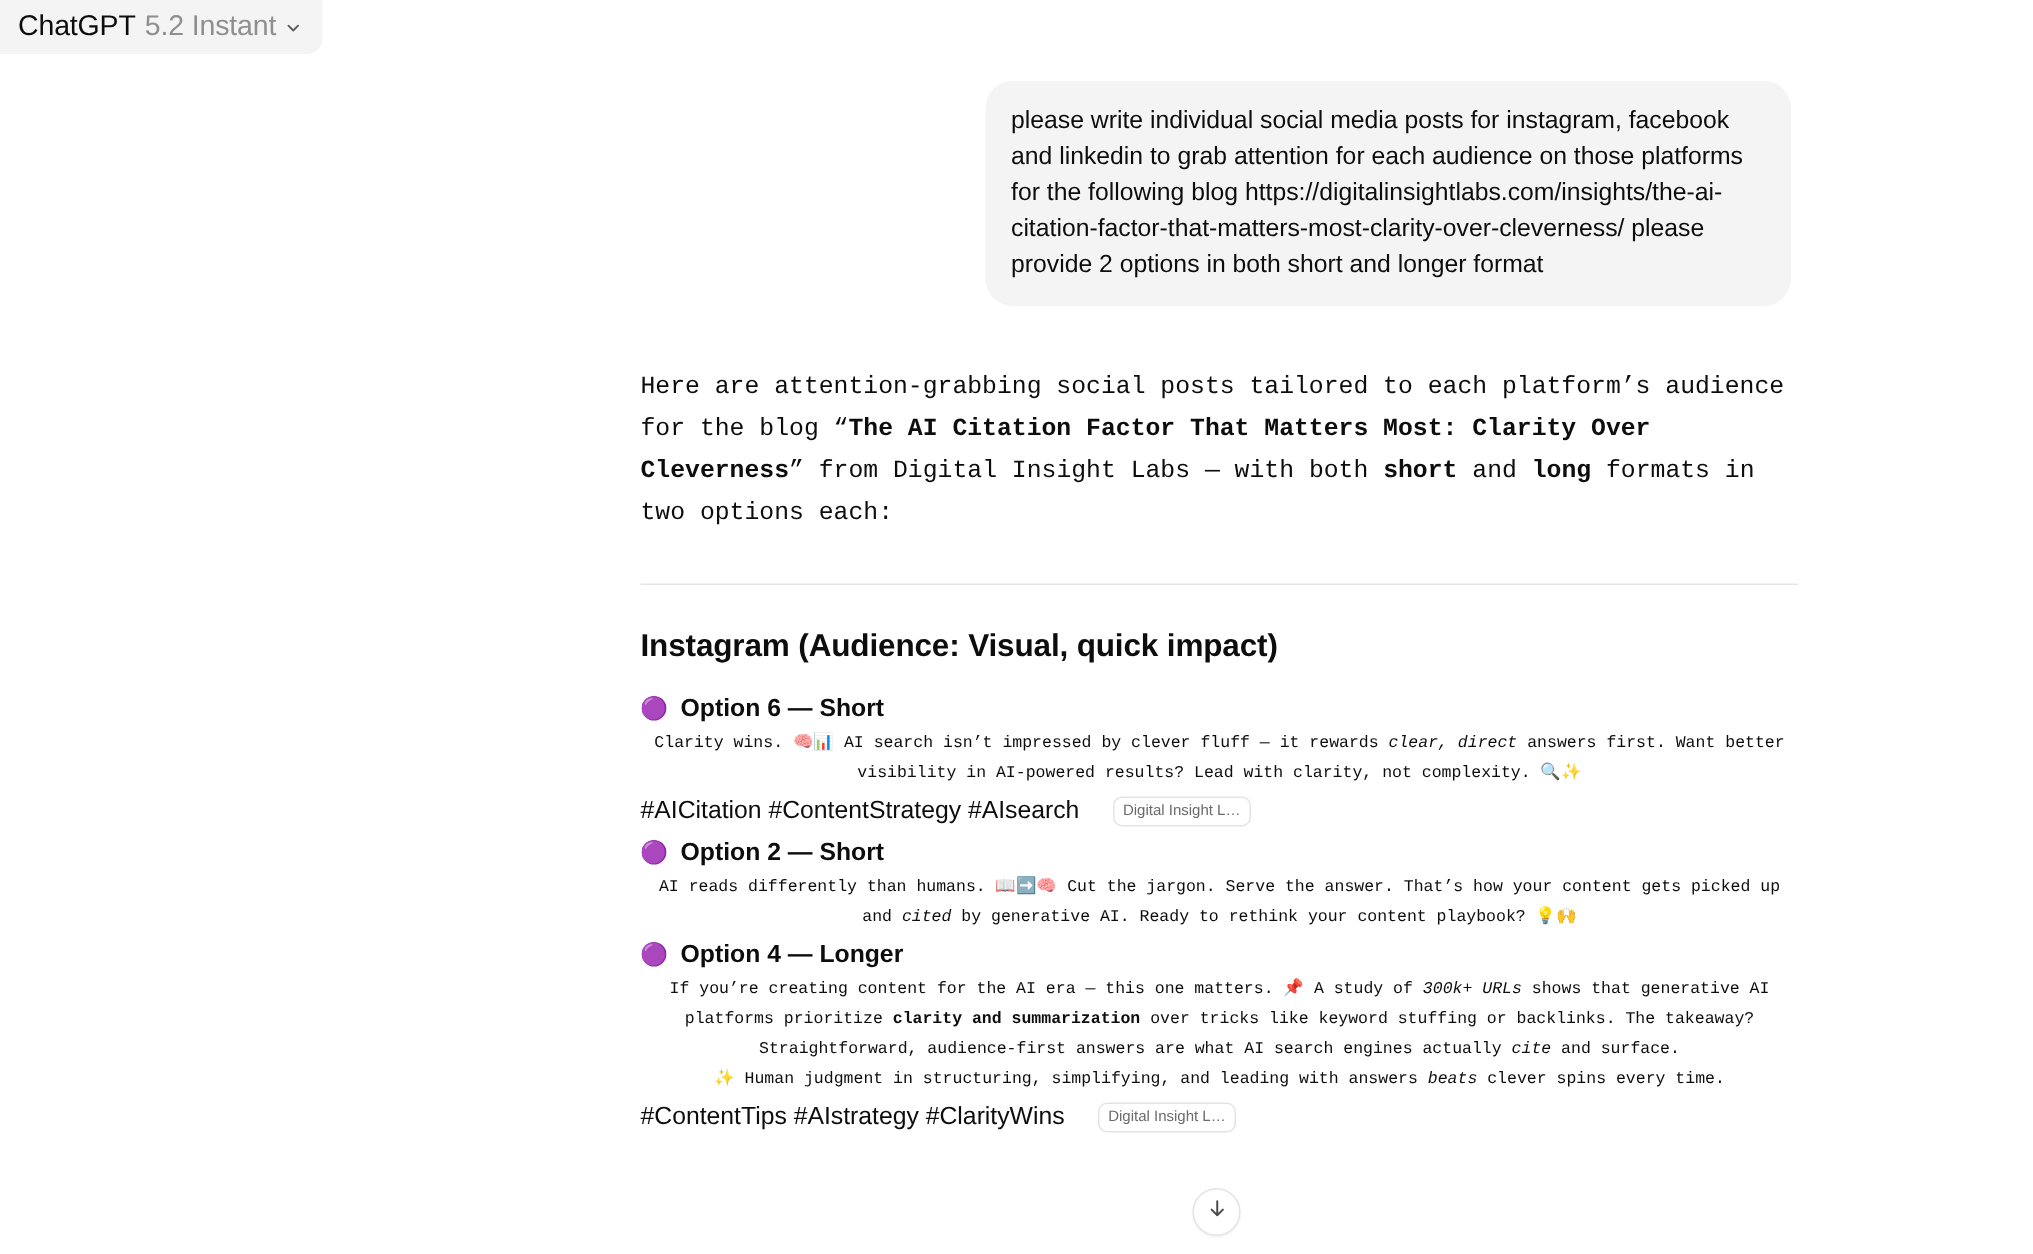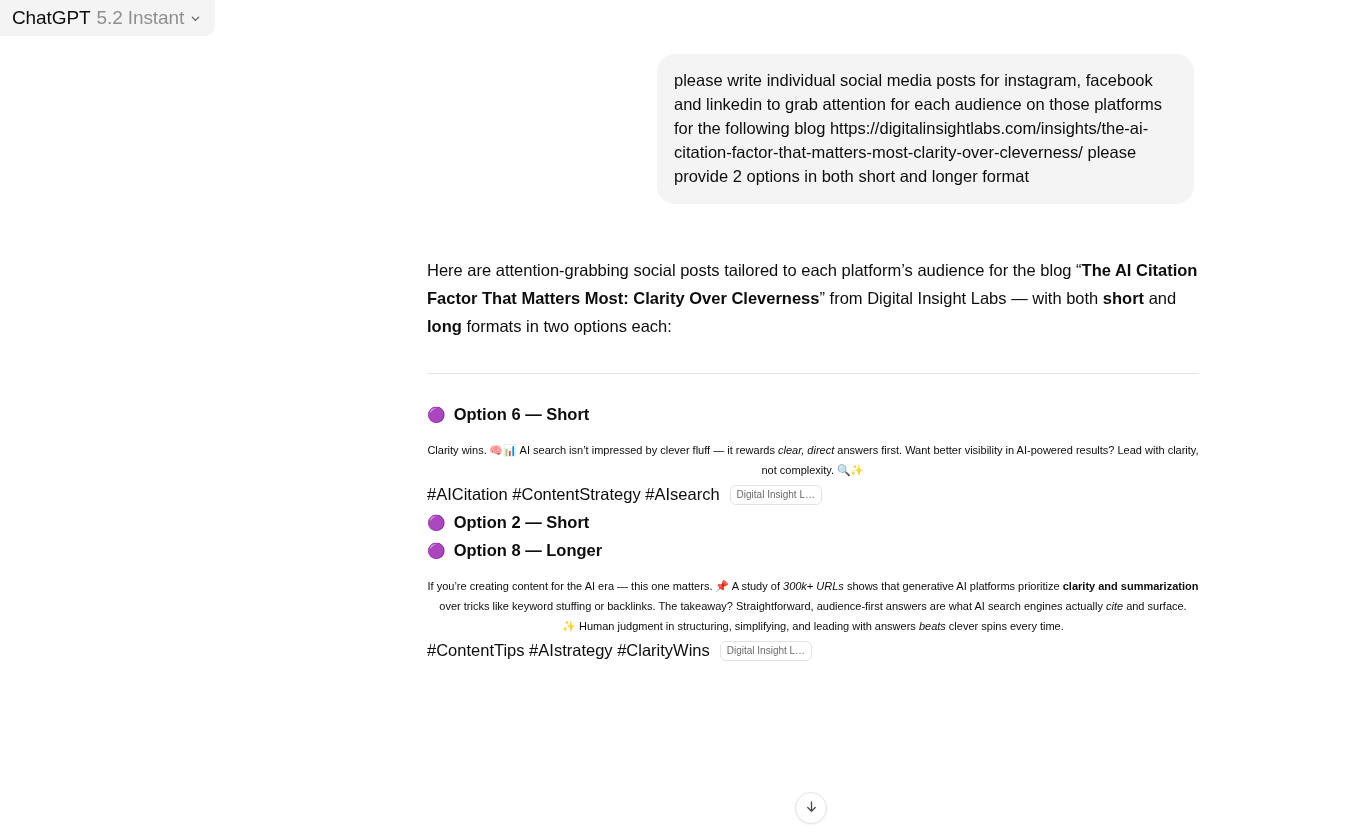--- a/index.html
+++ b/index.html
@@ -79,21 +79,21 @@
 
   .assistant {
     position: absolute;
     top: 244px;
     left: 427px;
     width: 772px;
     font-size: 16.5px;
     line-height: 28px;
     color: #0d0d0d;
   }
-  .assistant p { margin: 12px 0 0 0; }
+  .assistant p { margin: 0 0 0 0; font-family: Liberation Mono, monospace; }
   .intro { margin-bottom: 0; }
   .intro b { font-weight: 700; }
 
   hr.sep {
     border: none;
     border-top: 1px solid #e5e5e5;
     margin: 33px 0 26px 0;
   }
 
   h2.section {
@@ -134,21 +134,21 @@
   .cite-chip {
     display: inline-flex;
     align-items: center;
     border: 1px solid #e3e3e3;
     border-radius: 6px;
     background: #ffffff;
     color: #6b6b6b;
     font-size: 10px;
     line-height: 12px;
     padding: 3px 6px;
-    margin-left: 10px;
+    margin-left: 22px;
     position: relative;
     top: -2px;
     white-space: nowrap;
     cursor: pointer;
   }
 
   
   .scroll-btn {
     position: absolute;
     left: 795px;
@@ -187,41 +187,43 @@
   </div>
 
   <div class="assistant">
 
     <p class="intro">
       <span>Here are attention-grabbing social posts tailored to each platform’s audience for the blog “</span><b>The AI Citation Factor That Matters Most: Clarity Over Cleverness</b><span>” from Digital Insight Labs — with both </span><b>short</b><span> and </span><b>long</b><span> formats in two options each:</span>
     </p>
 
     <hr class="sep">
 
+    <h2 class="section">Instagram (Audience: Visual, quick impact)</h2>
 
     <div>
       <div class="option-head">
         <span class="bullet-emoji">🟣</span>
         <span>Option 6 — Short</span>
       </div>
       <p class="body-text">Clarity wins. 🧠📊 AI search isn’t impressed by clever fluff — it rewards <i>clear, direct</i> answers first. Want better visibility in AI-powered results? Lead with clarity, not complexity. 🔍✨</p>
       <span class="tags"><span>#AICitation #ContentStrategy #AIsearch</span><span class="cite-chip">Digital Insight L…</span></span>
     </div>
 
     <div>
       <div class="option-head">
         <span class="bullet-emoji">🟣</span>
         <span>Option 2 — Short</span>
       </div>
+      <p class="body-text">AI reads differently than humans. 📖➡️🧠 Cut the jargon. Serve the answer. That’s how your content gets picked up and <i>cited</i> by generative AI. Ready to rethink your content playbook? 💡🙌</p>
     </div>
 
     <div>
       <div class="option-head">
         <span class="bullet-emoji">🟣</span>
-        <span>Option 8 — Longer</span>
+        <span>Option 4 — Longer</span>
       </div>
       <p class="body-text">If you’re creating content for the AI era — this one matters. 📌 A study of <i>300k+ URLs</i> shows that generative AI platforms prioritize <b>clarity and summarization</b> over tricks like keyword stuffing or backlinks. The takeaway? Straightforward, audience-first answers are what AI search engines actually <i>cite</i> and surface.<br>✨ Human judgment in structuring, simplifying, and leading with answers <i>beats</i> clever spins every time.</p>
       <span class="tags"><span>#ContentTips #AIstrategy #ClarityWins</span><span class="cite-chip">Digital Insight L…</span></span>
     </div>
 
   </div>
 
   <div class="scroll-btn">
     <span>
       <svg width="15" height="15" viewBox="0 0 16 16" fill="none" xmlns="http://www.w3.org/2000/svg">

